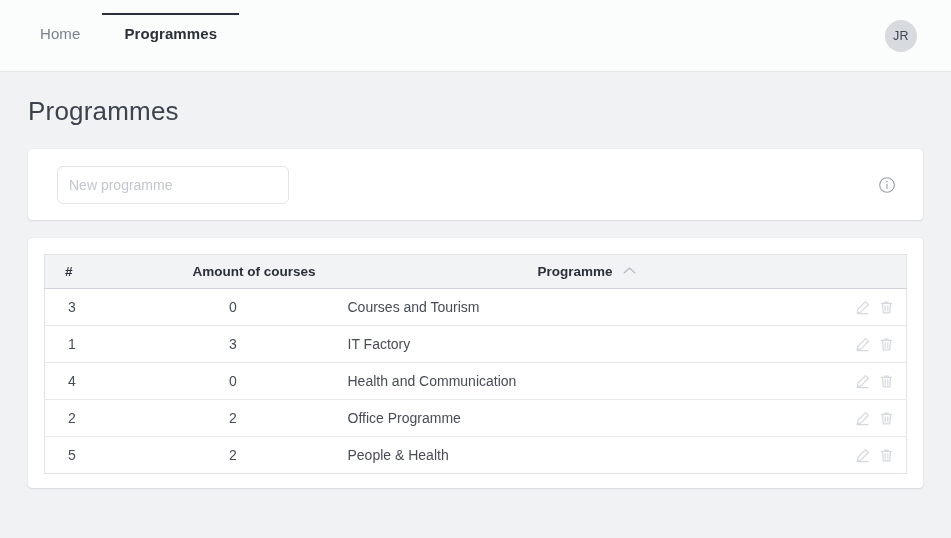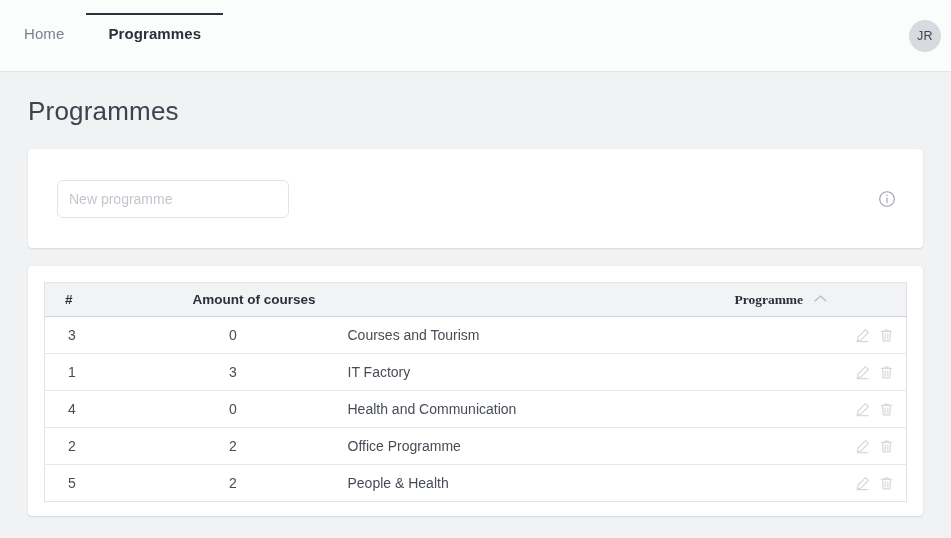--- a/index.html
+++ b/index.html
@@ -23,21 +23,21 @@
     border-bottom: 1px solid #e3e6e9;
     display: flex;
     align-items: stretch;
     padding: 0 18px 0 0;
     position: relative;
   }
   .nav {
     display: flex;
     align-items: stretch;
     height: 100%;
-    padding-left: 2px;
+    padding-left: 18px;
   }
   .nav-item {
     display: flex;
     align-items: center;
     padding: 0 22px;
     font-size: 15px;
     color: #7b818b;
     letter-spacing: .1px;
     border-top: 2px solid transparent;
     margin-top: 13px;
@@ -46,21 +46,21 @@
     cursor: pointer;
     user-select: none;
   }
   .nav-item.active {
     color: #2b303a;
     font-weight: bold;
     border-top: 2px solid #2b303a;
   }
   .avatar {
     position: absolute;
-    right: 10px;
+    right: 34px;
     top: 50%;
     transform: translateY(-50%);
     width: 32px; height: 32px;
     border-radius: 50%;
     background: #d7dade;
     color: #3f4651;
     font-size: 12.5px;
     display: flex;
     align-items: center;
     justify-content: center;
@@ -81,21 +81,21 @@
   }
 
   .card {
     background: #ffffff;
     border-radius: 4px;
     box-shadow: 0 1px 2px rgba(40,48,60,.10), 0 0 1px rgba(40,48,60,.12);
   }
 
   
   .new-card {
-    height: 99px;
+    height: 71px;
     display: flex;
     align-items: center;
     padding: 0 27px 0 29px;
     margin-bottom: 18px;
     position: relative;
   }
   .new-input {
     width: 232px;
     height: 38px;
     border: 1px solid #e2e5e8;
@@ -135,21 +135,21 @@
     font-size: 13.5px;
     font-weight: bold;
     color: #2b303a;
     text-align: left;
     height: 34px;
     padding: 0 10px;
     white-space: nowrap;
   }
   th.col-num   { width: 96px;  text-align: left; padding-left: 20px; }
   th.col-count { width: 185px; text-align: right; }
-  th.col-name  { text-align: right; padding-left: 22px; font-family: Liberation Serif, serif; }
+  th.col-name  { text-align: center; padding-left: 22px; }
   th.col-act   { width: 70px; }
 
   .sort-caret {
     display: inline-block;
     margin-left: 7px;
     color: #b4b9c0;
     vertical-align: 1px;
   }
   .sort-caret svg { display: block; }
 

